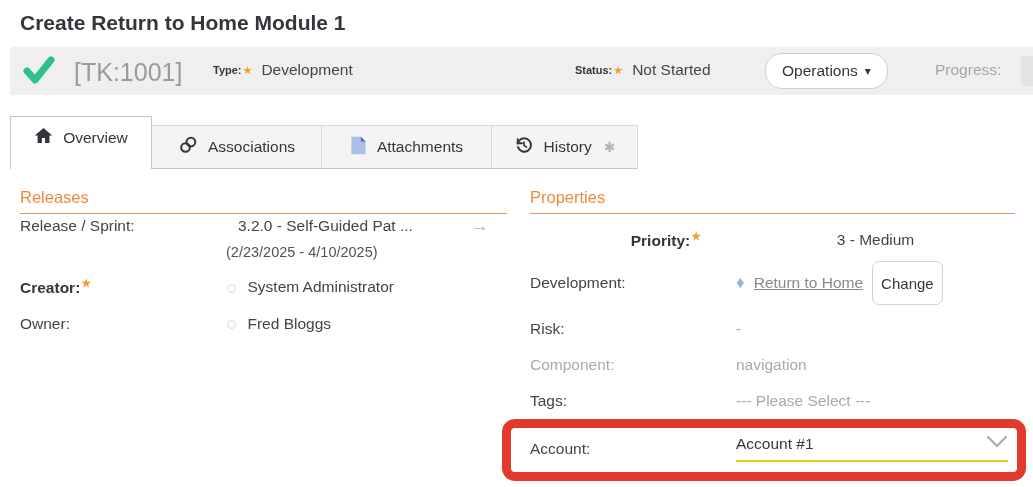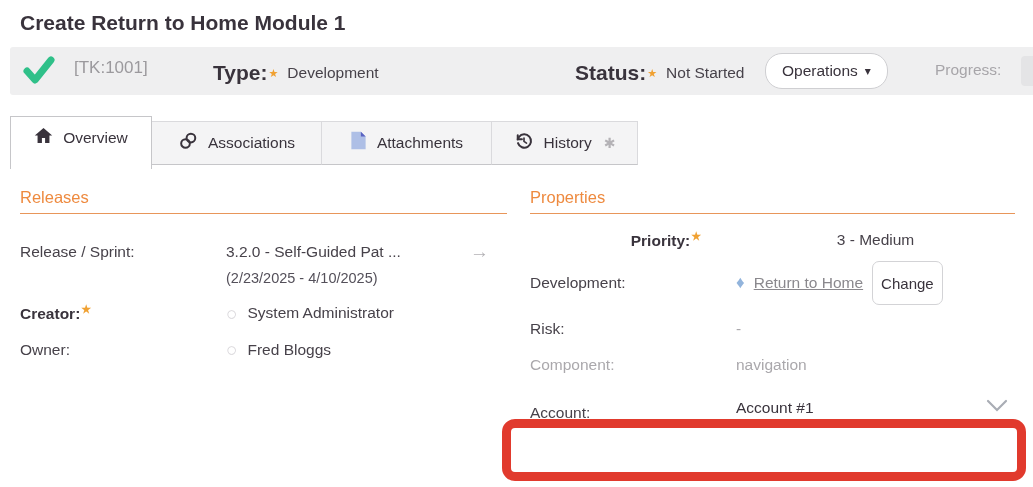--- a/index.html
+++ b/index.html
@@ -23,24 +23,24 @@
   
   .toolbar {
     position: relative;
     margin: 12px 0 0 10px;
     height: 48px;
     background: #efeff0;
     border-radius: 3px 0 0 3px;
   }
   .toolbar .abs { position: absolute; display: inline-flex; align-items: center; }
   .check-wrap   { left: 12px;  top: 7px; }
-  .tk-id        { left: 64px;  top: 11px; font-size: 17px; color: #9b999d; }
+  .tk-id        { left: 64px;  top: 11px; font-size: 25px; color: #9b999d; }
   .type-wrap    { left: 203px; top: 14px; }
   .status-wrap  { left: 565px; top: 14px; }
-  .field-b { font-weight: bold; font-size: 21px; color:#39333c;text-align:right; }
+  .field-b { font-weight: bold; font-size: 11px; color:#39333c;text-align:right; }
   .req-star { color: #f0a132; font-size: 11px; vertical-align: super; margin-left: 1px; }
   .inline-val { font-size: 15.5px; margin-left: 9px; color:#47424a; }
   .operations-btn {
     left: 755px; top: 6px;
     height: 36px; padding: 0 16px;
     background: #ffffff;
     border: 1px solid #cfcfd2;
     border-radius: 17px;
     font-size: 15.5px; color: #39333c;
     display: inline-flex; align-items: center; gap: 7px;
@@ -53,21 +53,21 @@
     width: 30px; height: 30px;
     background: #e4e4e6;
     border-radius: 4px;
   }
 
   
   .tabs {
     margin-left: 10px;
     margin-top: 21px;
     display: flex;
-    align-items: center;
+    align-items: flex-end;
     height: 53px;
   }
   .tab {
     display: flex; align-items: center; justify-content: center;
     gap: 10px; font-size: 15.5px; color: #39333c; cursor: pointer;
   }
   .tab.active {
     width: 142px; height: 53px;
     background: #fff;
     border: 1px solid #c6c6c9; border-bottom: none;
@@ -95,21 +95,21 @@
     padding-bottom: 6px;
     border-bottom: 1px solid #e8965a;
     font-weight: normal;
   }
   .frow { display: flex; align-items: center; font-size: 15.5px; }
   .flabel { width: 206px; flex-shrink: 0; color: #47424a; }
   .flabel.bold { font-weight: bold; color:#39333c; }
   .flabel.muted { color: #aaa8ac; }
   .muted-val { color: #aaa8ac; }
 
-  .release-row { margin-top: 27px; }
+  .release-row { margin-top: 1px; gap: 12px; }
   .release-value-wrap { flex: 1; display: flex; align-items: center; justify-content: space-between; }
   .goto-arrow { color: #b3b1b5; font-size: 19px; margin-right: 18px; cursor: pointer; }
   .release-dates { margin-left: 206px; margin-top: 7px; font-size: 14.5px; color: #54505a; }
 
   .people-title { margin-top: 37px; }
   .person-row { margin-top: 17px; }
   .avatar-circle {
     color: #d8d6da; font-size: 19px; line-height: 1;
     margin-right: 10px;
   }
@@ -271,20 +271,24 @@
     <div class="frow prow-risk">
       <span class="flabel">Risk:</span>
       <span class="muted-val">-</span>
     </div>
 
     <div class="frow prow-component">
       <span class="flabel muted">Component:</span>
       <span class="muted-val">navigation</span>
     </div>
 
+    <div class="frow prow-tags">
+      <span class="flabel">Tags:</span>
+      <span class="muted-val">--- Please Select ---</span>
+    </div>
 
     <div class="frow prow-account">
       <span class="flabel">Account:</span>
       <span class="account-select">
         <span>Account #1</span>
         <span class="chevron-svg">
           <svg width="22" height="14" viewBox="0 0 22 14" fill="none" stroke="#a9adb5" stroke-width="2.2" stroke-linecap="round">
               <path d="M2 2 L11 11 L20 2"></path>
             </svg>
         </span>

